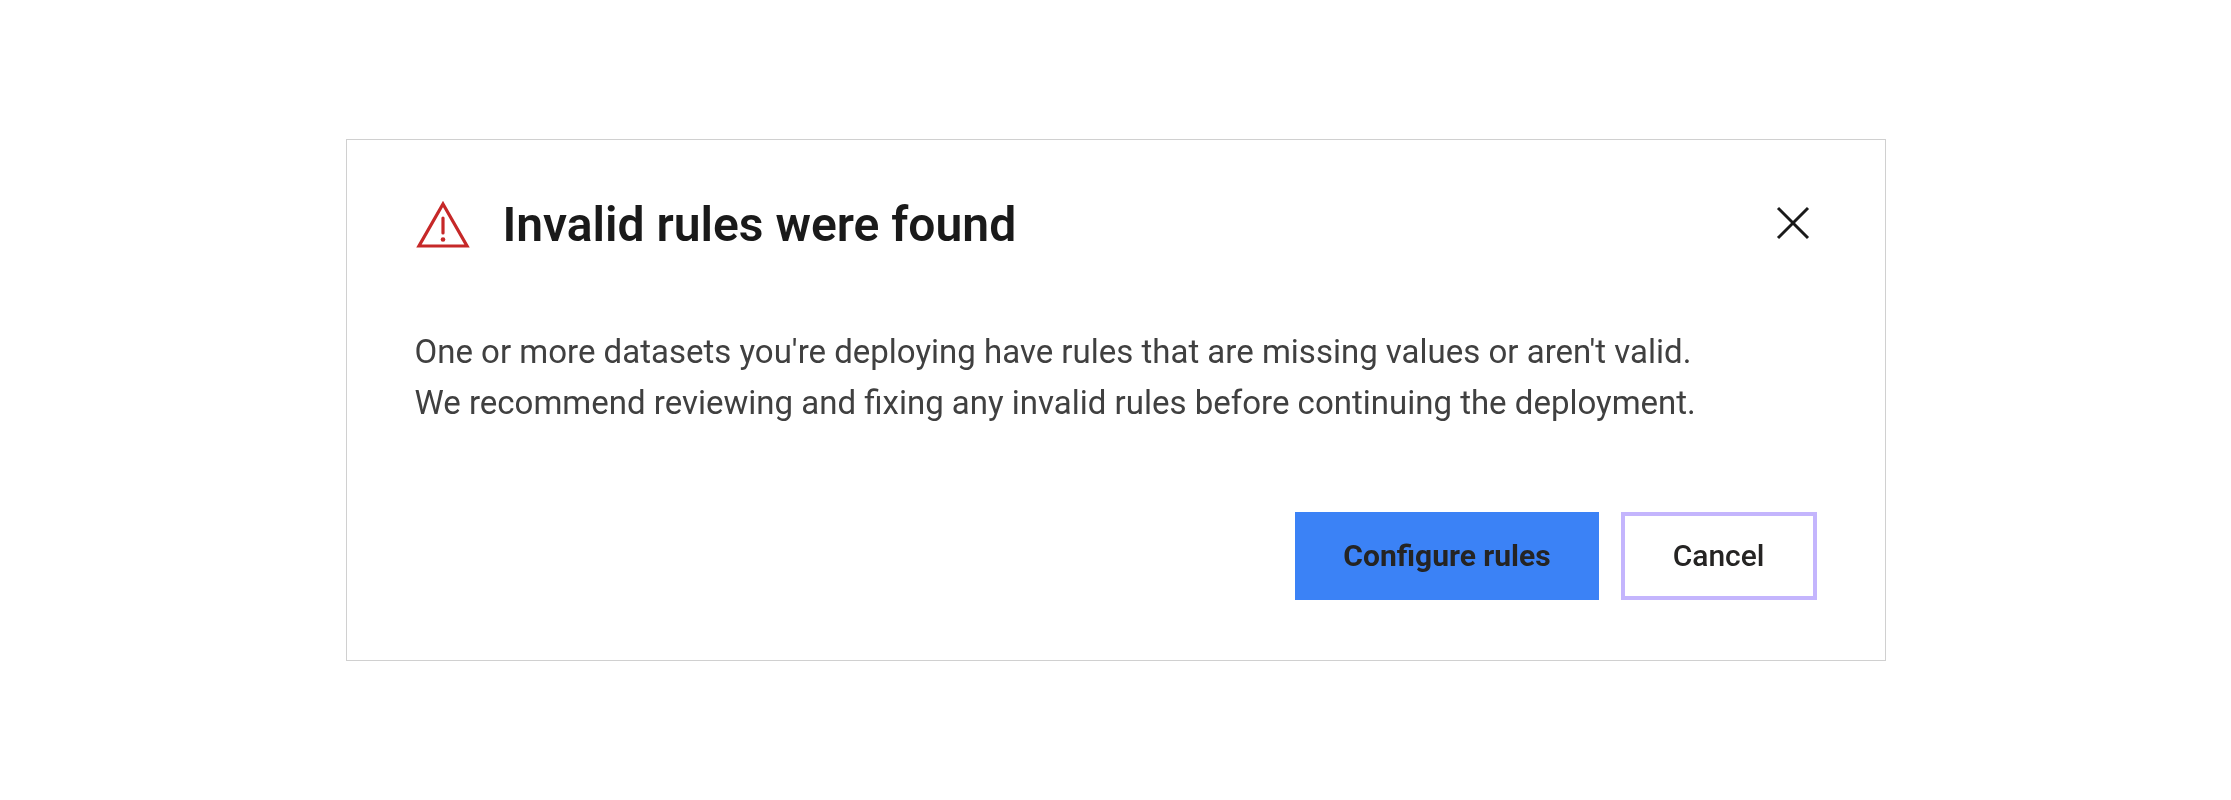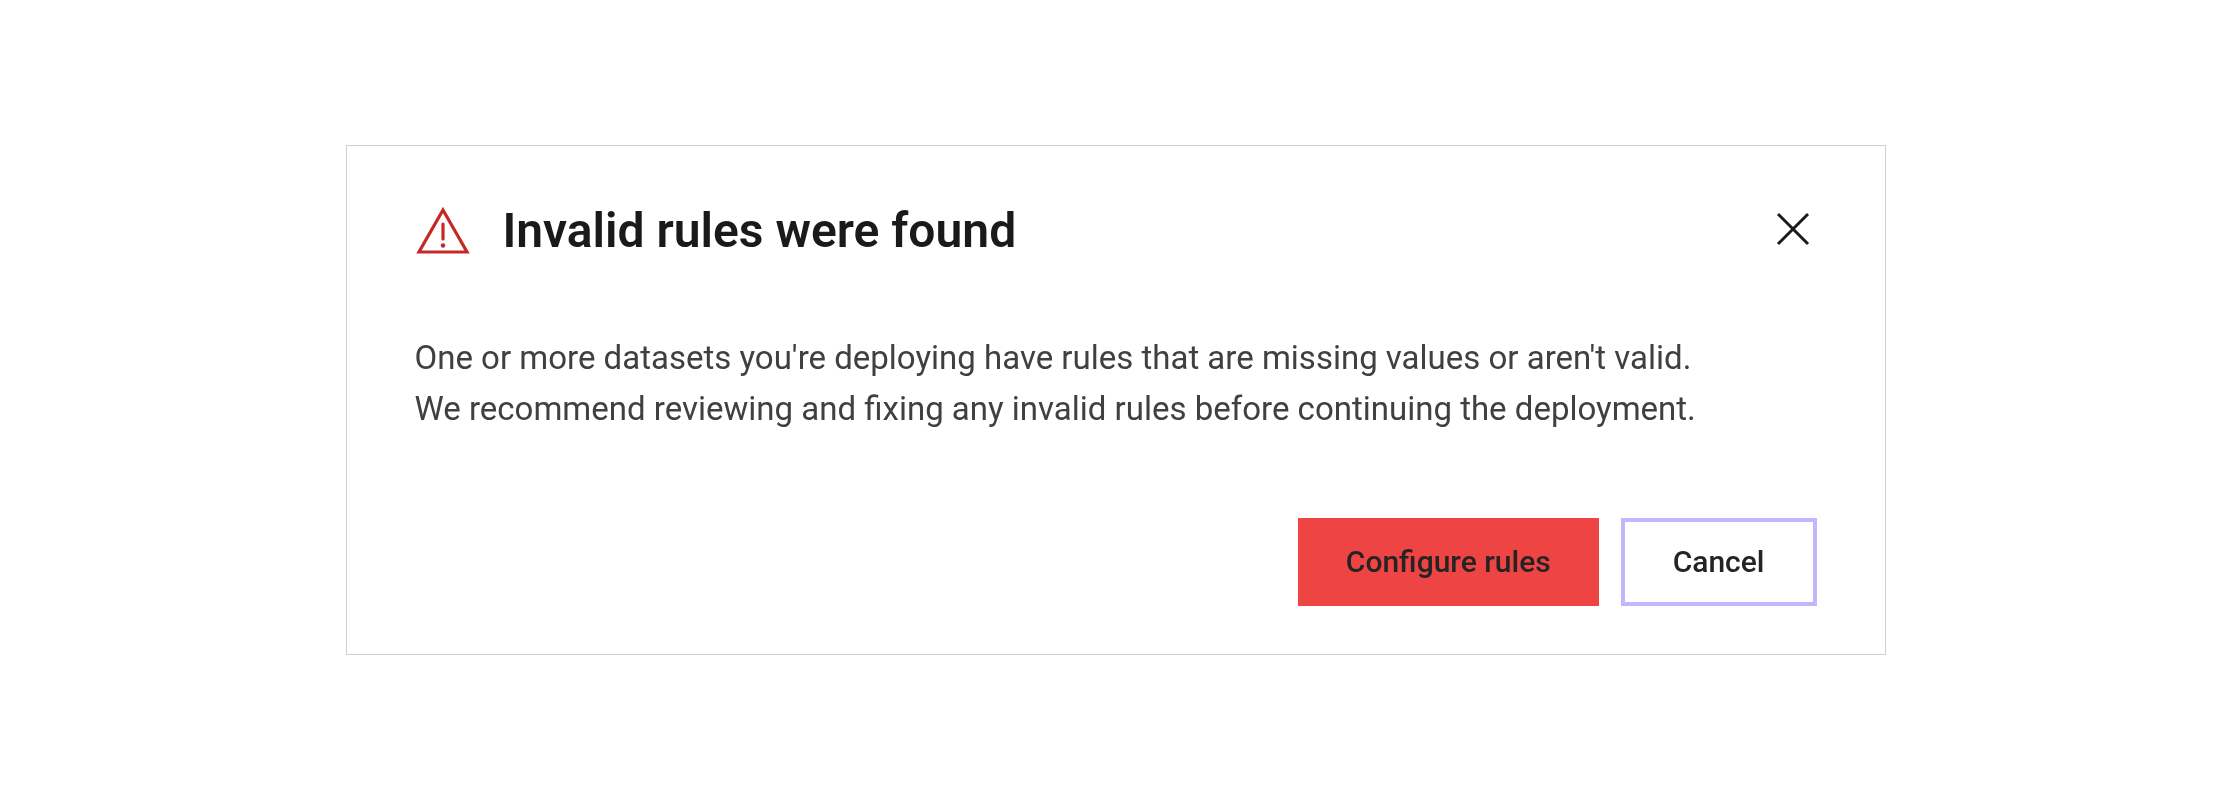--- a/index.html
+++ b/index.html
@@ -13,21 +13,21 @@
       width: 2231px;
       height: 800px;
       display: flex;
       align-items: center;
       justify-content: center;
     }
     .dialog {
       width: 1540px;
       border: 1px solid #d0d0d0;
       background: #ffffff;
-      padding: 56px 68px 48px 68px;
+      padding: 56px 68px 60px 68px;
       position: relative;
     }
     .dialog-header {
       display: flex;
       align-items: center;
       gap: 32px;
       margin-bottom: 72px;
     }
     .warning-icon {
       width: 56px;
@@ -84,22 +84,23 @@
     .btn {
       font-family: inherit;
       font-size: 30px;
       font-weight: 500;
       padding: 22px 48px;
       border: none;
       cursor: pointer;
       line-height: 1.2;
     }
     .btn-primary {
-      background: #ef4444;
+      background: #3b82f6;
       color: #252423;
+      font-weight: bold;
     }
     .btn-secondary {
       background: #ffffff;
       color: #252423;
       border: 4px solid #c4b5fd;
     }
   </style>
 </head>
 <body>
 

